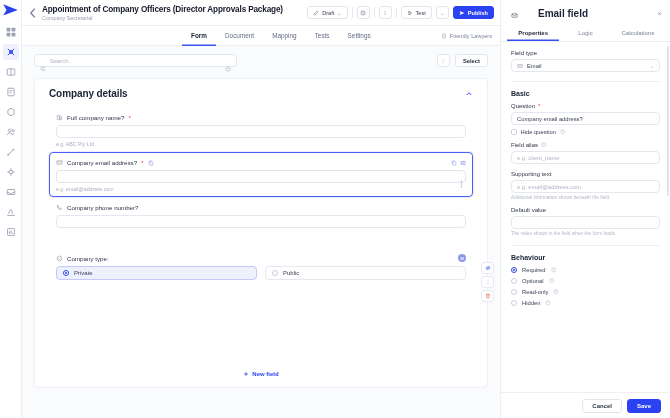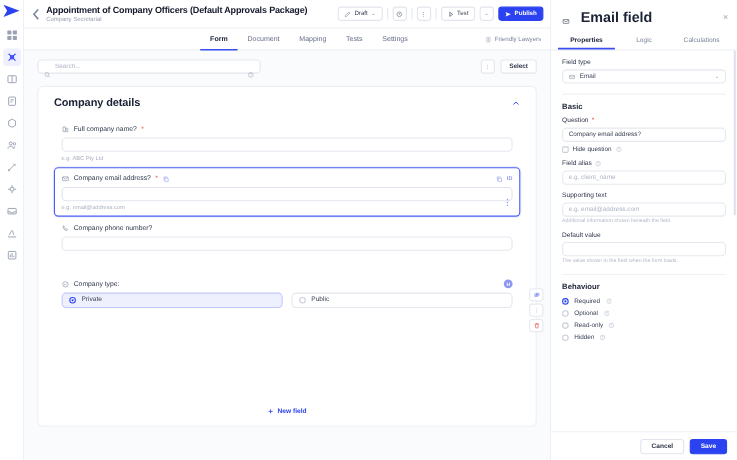--- a/index.html
+++ b/index.html
@@ -148,21 +148,21 @@
   .side-btn.blue { color: #4a5ef5; }
   .side-btn.grey { color: #9aa1b2; }
   .side-btn.red { color: #e8463f; }
 
   
   .panel {
     width: 170px; flex: 0 0 170px; background: #fff; border-left: 1px solid #eceef3;
     display: flex; flex-direction: column; position: relative;
   }
   .panel-head { display: flex; align-items: center; padding: 8px 8px 0 10px; }
-  .panel-title { display: flex; align-items: flex-end; gap: 10px; font-size: 13px; font-weight: bold; color: #1b2235; }
+  .panel-title { display: flex; align-items: flex-end; gap: 20px; font-size: 10px; font-weight: bold; color: #1b2235; }
   .panel-title svg { width: 7px; height: 7px; color: #6b7governs; }
   .panel-close { margin-left: auto; color: #9aa1b2; cursor: pointer; font-size: 8px; line-height: 1; }
   .panel-tabs { display: flex; padding: 0 6px; border-bottom: 1px solid #eceef3; margin-top: 7px; }
   .ptab { flex: 1; text-align: center; font-size: 6px; color: #79melon; padding: 4px 0 5px; cursor: pointer; color: #79829a; }
   .ptab.active { color: #1b2235; font-weight: bold; box-shadow: inset 0 -1.5px 0 #3b4ef0; }
 
   .panel-body { flex: 1; overflow: hidden; padding: 8px 10px 0 10px; position: relative; }
   .p-label { font-size: 6px; color: #2d3549; margin-bottom: 3px; display: flex; align-items: center; gap: 3px; }
   .p-label .req { font-size: 6px; }
   .p-select {
@@ -283,21 +283,21 @@
 
   <div class="main">
 
     <header class="topbar">
       <div class="back-chev">
         <svg viewBox="0 0 16 16" fill="none" stroke="currentColor" stroke-width="1.6">
             <path d="M10 3L5.5 8L10 13"></path>
           </svg>
       </div>
       <div class="titleblock">
-        <div class="doc-title">Appointment of Company Officers (Default Approvals Package)</div>
+        <div class="doc-title">Appointment of Company Officers (Director Approvals Package)</div>
         <div class="doc-sub">Company Secretarial</div>
       </div>
       <div class="top-actions">
         <div class="btn">
           <svg viewBox="0 0 16 16" fill="none" stroke="#7b8499" stroke-width="1.5">
               <path d="M11 2.5l2.5 2.5L5 13.5H2.5V11z"></path>
             </svg>
           <span>Draft</span>
           <span class="chev">⌄</span>
         </div>

